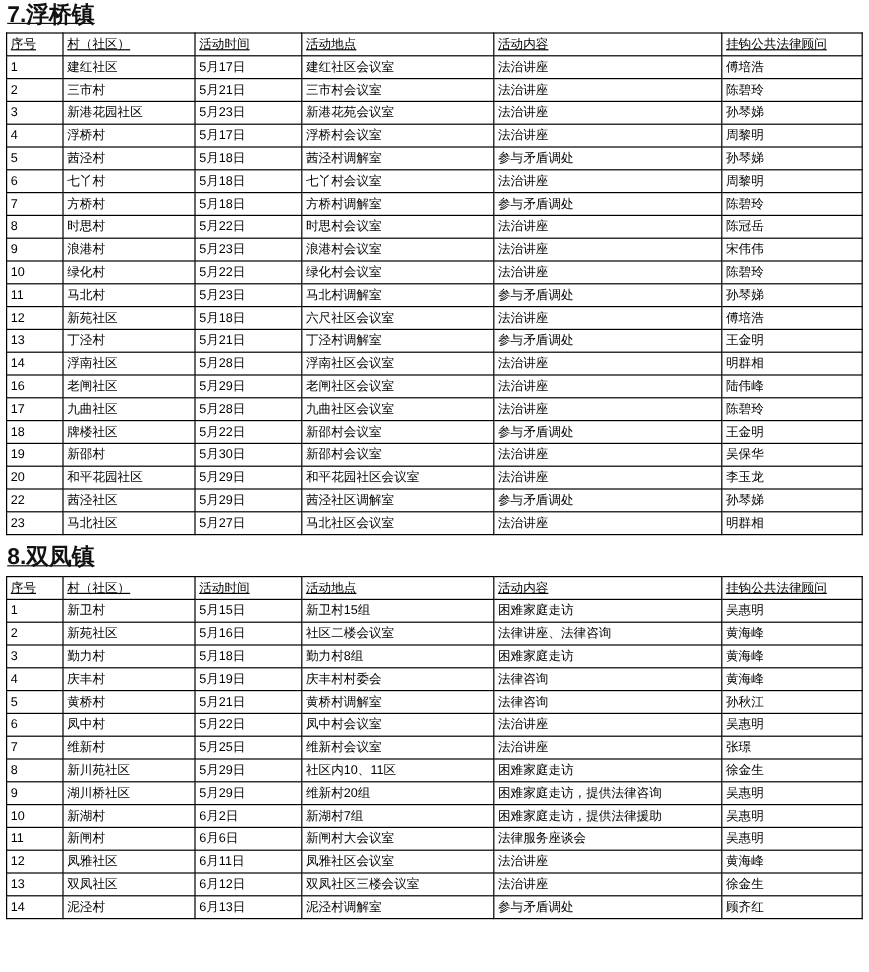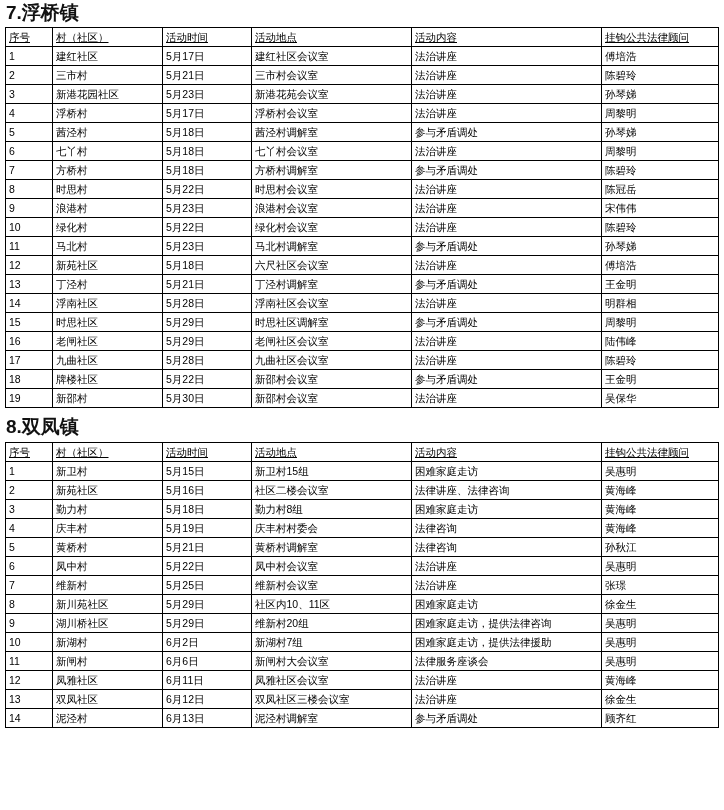--- a/index.html
+++ b/index.html
@@ -24,20 +24,21 @@
   }
   .section-title {
     font-size: 19px;
     font-weight: bold;
     line-height: 1;
     letter-spacing: 0px;
     margin: 0;
     padding: 3px 0 5px 2px;
     color: #111111;
     white-space: nowrap;
+    text-decoration: underline;
   }
   .section-title.second {
     padding-top: 9px;
     padding-bottom: 6px;
   }
   table.sched {
     border-collapse: collapse;
     table-layout: fixed;
     width: 713px;
     margin: 0 0 0 1px;
@@ -386,116 +387,156 @@
           </td>
           <td>
             <span class="cell-txt">法治讲座</span>
           </td>
           <td>
             <span class="cell-txt">明群相</span>
           </td>
         </tr>
         <tr>
           <td>
-            <span class="cell-txt">15</span>
-          </td>
-          <td>
-            <span class="cell-txt">时思社区</span>
+            <span class="cell-txt">16</span>
+          </td>
+          <td>
+            <span class="cell-txt">老闸社区</span>
           </td>
           <td>
             <span class="cell-txt">5月29日</span>
           </td>
           <td>
-            <span class="cell-txt">时思社区调解室</span>
+            <span class="cell-txt">老闸社区会议室</span>
+          </td>
+          <td>
+            <span class="cell-txt">法治讲座</span>
+          </td>
+          <td>
+            <span class="cell-txt">陆伟峰</span>
+          </td>
+        </tr>
+        <tr>
+          <td>
+            <span class="cell-txt">17</span>
+          </td>
+          <td>
+            <span class="cell-txt">九曲社区</span>
+          </td>
+          <td>
+            <span class="cell-txt">5月28日</span>
+          </td>
+          <td>
+            <span class="cell-txt">九曲社区会议室</span>
+          </td>
+          <td>
+            <span class="cell-txt">法治讲座</span>
+          </td>
+          <td>
+            <span class="cell-txt">陈碧玲</span>
+          </td>
+        </tr>
+        <tr>
+          <td>
+            <span class="cell-txt">18</span>
+          </td>
+          <td>
+            <span class="cell-txt">牌楼社区</span>
+          </td>
+          <td>
+            <span class="cell-txt">5月22日</span>
+          </td>
+          <td>
+            <span class="cell-txt">新邵村会议室</span>
           </td>
           <td>
             <span class="cell-txt">参与矛盾调处</span>
           </td>
           <td>
-            <span class="cell-txt">周黎明</span>
-          </td>
-        </tr>
-        <tr>
-          <td>
-            <span class="cell-txt">16</span>
-          </td>
-          <td>
-            <span class="cell-txt">老闸社区</span>
+            <span class="cell-txt">王金明</span>
+          </td>
+        </tr>
+        <tr>
+          <td>
+            <span class="cell-txt">19</span>
+          </td>
+          <td>
+            <span class="cell-txt">新邵村</span>
+          </td>
+          <td>
+            <span class="cell-txt">5月30日</span>
+          </td>
+          <td>
+            <span class="cell-txt">新邵村会议室</span>
+          </td>
+          <td>
+            <span class="cell-txt">法治讲座</span>
+          </td>
+          <td>
+            <span class="cell-txt">吴保华</span>
+          </td>
+        </tr>
+        <tr>
+          <td>
+            <span class="cell-txt">20</span>
+          </td>
+          <td>
+            <span class="cell-txt">和平花园社区</span>
           </td>
           <td>
             <span class="cell-txt">5月29日</span>
           </td>
           <td>
-            <span class="cell-txt">老闸社区会议室</span>
-          </td>
-          <td>
-            <span class="cell-txt">法治讲座</span>
-          </td>
-          <td>
-            <span class="cell-txt">陆伟峰</span>
-          </td>
-        </tr>
-        <tr>
-          <td>
-            <span class="cell-txt">17</span>
-          </td>
-          <td>
-            <span class="cell-txt">九曲社区</span>
-          </td>
-          <td>
-            <span class="cell-txt">5月28日</span>
-          </td>
-          <td>
-            <span class="cell-txt">九曲社区会议室</span>
-          </td>
-          <td>
-            <span class="cell-txt">法治讲座</span>
-          </td>
-          <td>
-            <span class="cell-txt">陈碧玲</span>
-          </td>
-        </tr>
-        <tr>
-          <td>
-            <span class="cell-txt">18</span>
-          </td>
-          <td>
-            <span class="cell-txt">牌楼社区</span>
-          </td>
-          <td>
-            <span class="cell-txt">5月22日</span>
-          </td>
-          <td>
-            <span class="cell-txt">新邵村会议室</span>
+            <span class="cell-txt">和平花园社区会议室</span>
+          </td>
+          <td>
+            <span class="cell-txt">法治讲座</span>
+          </td>
+          <td>
+            <span class="cell-txt">李玉龙</span>
+          </td>
+        </tr>
+        <tr>
+          <td>
+            <span class="cell-txt">22</span>
+          </td>
+          <td>
+            <span class="cell-txt">茜泾社区</span>
+          </td>
+          <td>
+            <span class="cell-txt">5月29日</span>
+          </td>
+          <td>
+            <span class="cell-txt">茜泾社区调解室</span>
           </td>
           <td>
             <span class="cell-txt">参与矛盾调处</span>
           </td>
           <td>
-            <span class="cell-txt">王金明</span>
-          </td>
-        </tr>
-        <tr>
-          <td>
-            <span class="cell-txt">19</span>
-          </td>
-          <td>
-            <span class="cell-txt">新邵村</span>
-          </td>
-          <td>
-            <span class="cell-txt">5月30日</span>
-          </td>
-          <td>
-            <span class="cell-txt">新邵村会议室</span>
-          </td>
-          <td>
-            <span class="cell-txt">法治讲座</span>
-          </td>
-          <td>
-            <span class="cell-txt">吴保华</span>
+            <span class="cell-txt">孙琴娣</span>
+          </td>
+        </tr>
+        <tr>
+          <td>
+            <span class="cell-txt">23</span>
+          </td>
+          <td>
+            <span class="cell-txt">马北社区</span>
+          </td>
+          <td>
+            <span class="cell-txt">5月27日</span>
+          </td>
+          <td>
+            <span class="cell-txt">马北社区会议室</span>
+          </td>
+          <td>
+            <span class="cell-txt">法治讲座</span>
+          </td>
+          <td>
+            <span class="cell-txt">明群相</span>
           </td>
         </tr>
       </tbody>
   </table>
 
   <h2 class="section-title second">8.双凤镇</h2>
 
   <table class="sched">
     <colgroup>
       <col class="c-idx">

